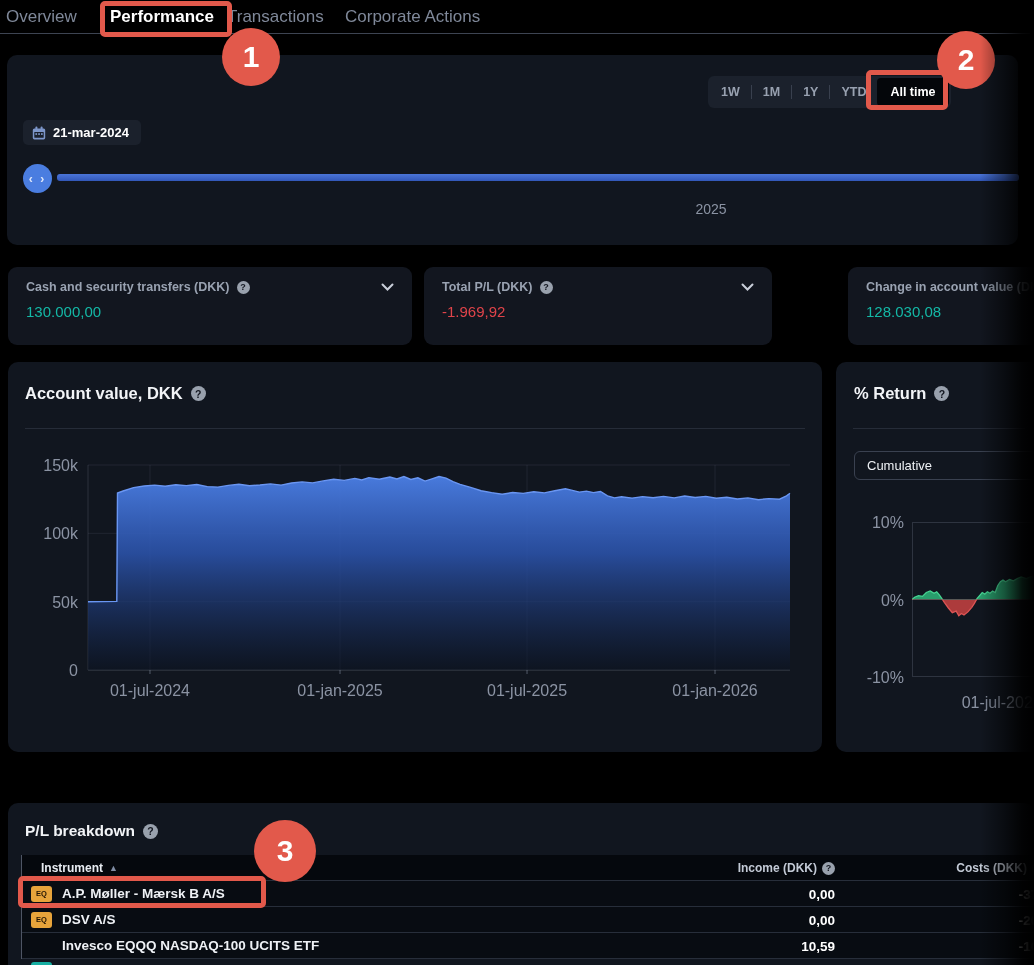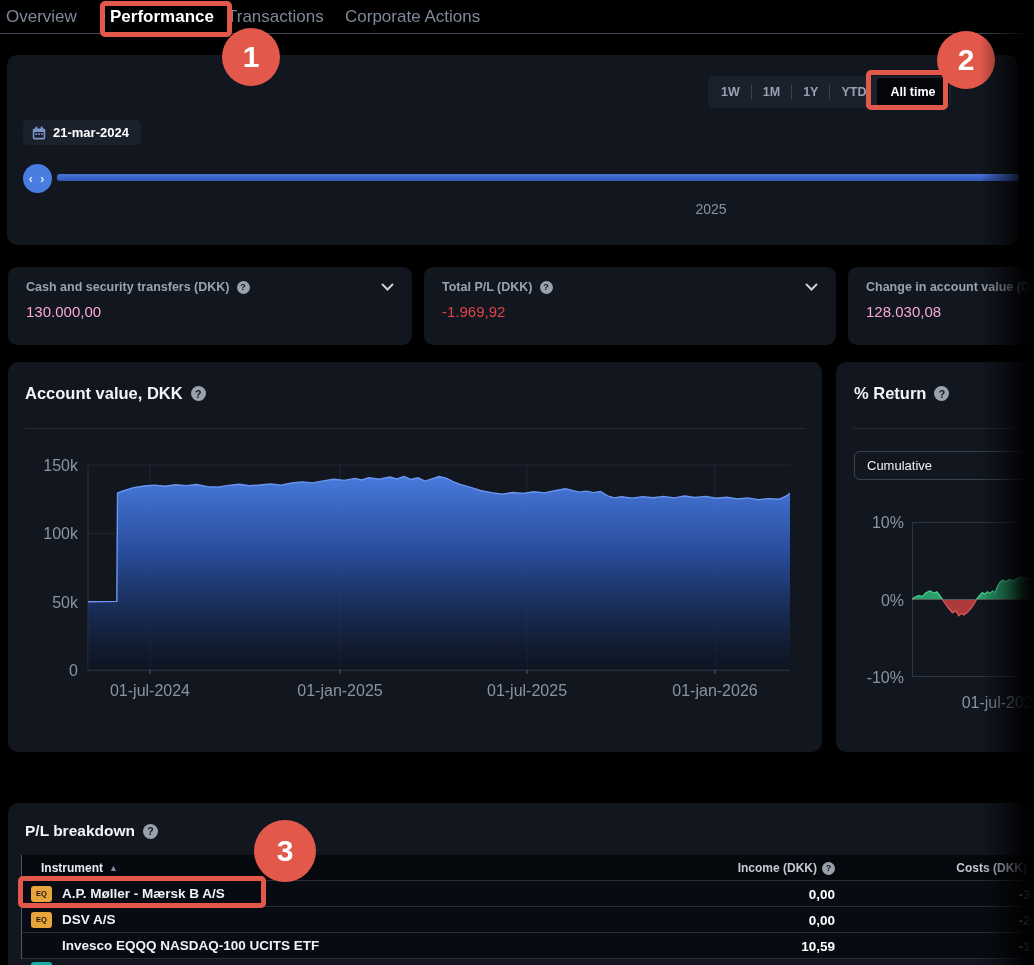--- a/index.html
+++ b/index.html
@@ -47,21 +47,21 @@
                   background:linear-gradient(#4a74d8,#3257b8); cursor:pointer; }
   .slider-handle { position:absolute; left:16px; top:109px; width:29px; height:29px; border-radius:50%;
                    background:#4a7de0; display:flex; align-items:center; justify-content:center;
                    color:#dfe8fb; font-size:12px; font-weight:bold; letter-spacing:2px; cursor:grab; z-index:2; }
   .year-label { position:absolute; left:664px; top:146px; width:80px; text-align:center;
                 color:#8b93a3; font-size:14px; }
   
   .card .label-row { display:flex; align-items:center; gap:7px; }
   .card .label { font-size:12.5px; font-weight:bold; color:#99a2b1; white-space:nowrap; }
   .card .chev { margin-left:auto; cursor:pointer; display:flex; }
-  .card .value { margin-top:9px; font-size:15px; color:#f9a8d4; }
+  .card .value { margin-top:9px; font-size:15px; color:#14b8a6; }
   .value.neg { color:#e0444a; }
   
   .chart-ylabels div, .chart-xlabels div { position:absolute; color:#8b93a3; font-size:16px; }
   .chart-ylabels div { width:54px; text-align:right; }
   .chart-xlabels div { width:92px; text-align:center; }
   .dropdown { position:absolute; left:18px; top:89px; width:220px; height:29px; border:1px solid #3a4150;
               border-radius:6px; display:flex; align-items:center; padding:0 12px; color:#eef1f5;
               font-size:13px; cursor:pointer; background:#11161f; }
   
   .pl-title { position:absolute; left:17px; top:19px; font-size:15.5px; font-weight:bold; color:#f2f4f7;
@@ -143,21 +143,21 @@
       <span class="qicon sm">?</span>
       <span class="chev">
         <svg width="13" height="8" viewBox="0 0 13 8">
             <polyline points="1.5,1.5 6.5,6.5 11.5,1.5" fill="none" stroke="#c9ced9" stroke-width="2" stroke-linecap="round"></polyline>
           </svg>
       </span>
     </div>
     <div class="value">130.000,00</div>
   </section>
 
-  <section class="card" style="left:424px; width:412px;">
+  <section class="card" style="left:424px; width:348px;">
     <div class="label-row">
       <span class="label">Total P/L (DKK)</span>
       <span class="qicon sm">?</span>
       <span class="chev">
         <svg width="13" height="8" viewBox="0 0 13 8">
             <polyline points="1.5,1.5 6.5,6.5 11.5,1.5" fill="none" stroke="#c9ced9" stroke-width="2" stroke-linecap="round"></polyline>
           </svg>
       </span>
     </div>
     <div class="value neg">-1.969,92</div>

